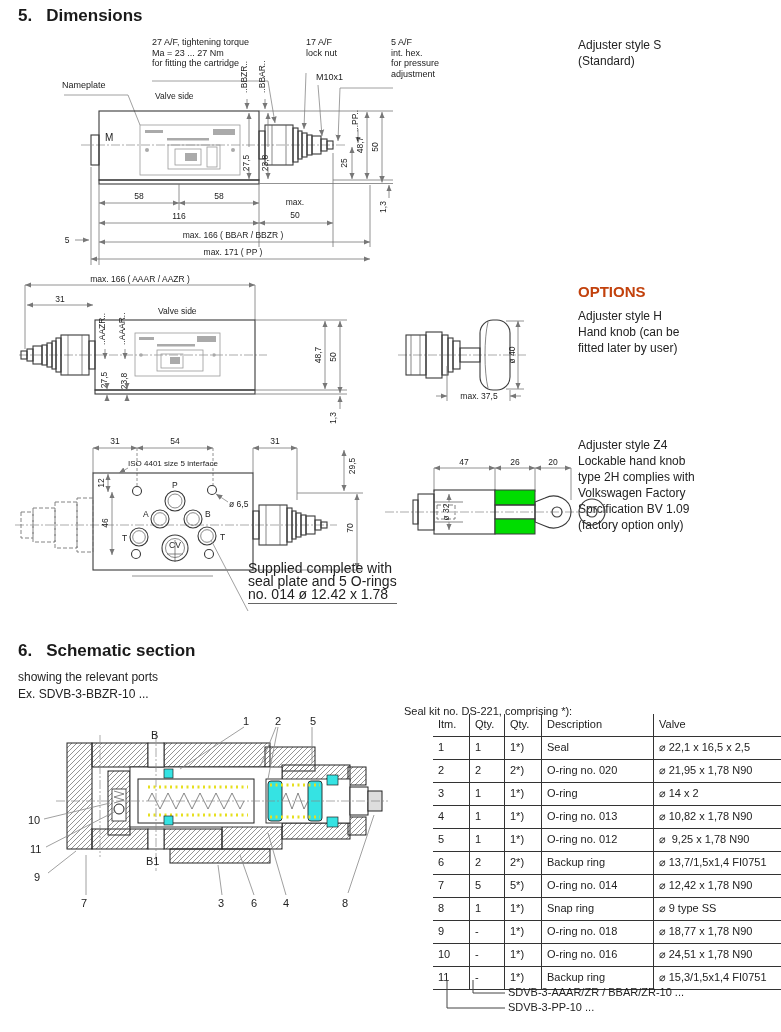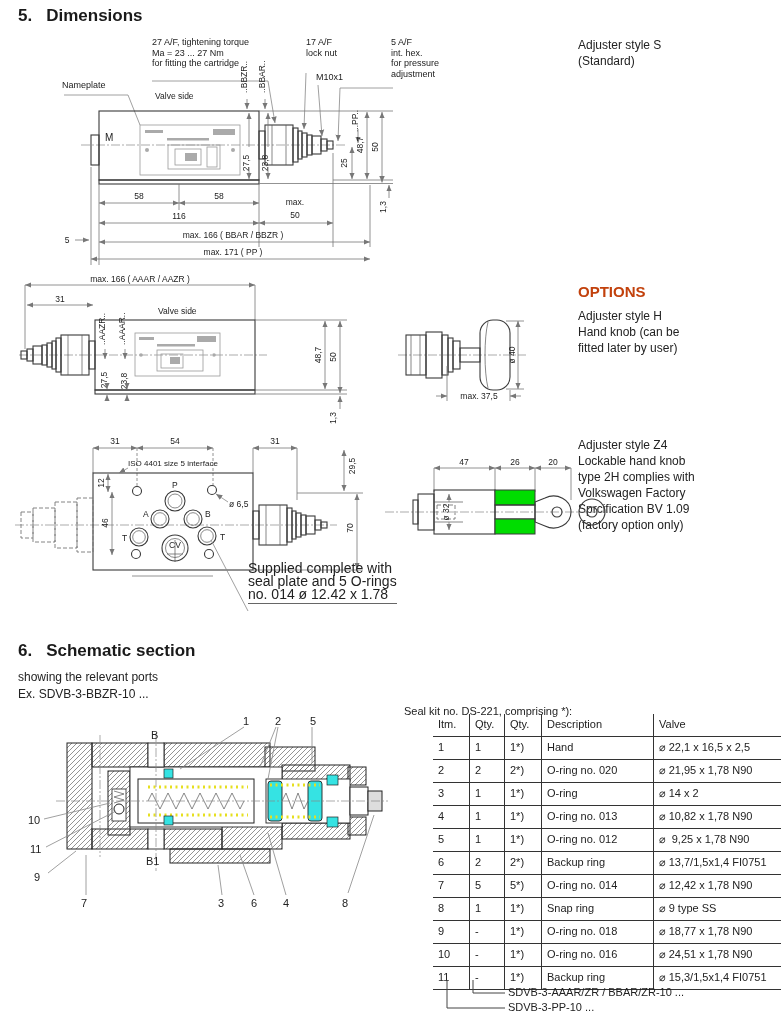--- a/index.html
+++ b/index.html
@@ -472,21 +472,21 @@
 <div class="abs tbl" style="left:393px;top:714px;width:377px;">
   <div class="c">Itm.</div>
   <div class="c vl">Qty.</div>
   <div class="c vl">Qty.</div>
   <div class="c vl">Description</div>
   <div class="c vl">Valve</div>
 
   <div class="c">1</div>
   <div class="c vl">1</div>
   <div class="c vl">1*)</div>
-  <div class="c vl">Hand</div>
+  <div class="c vl">Seal</div>
   <div class="c vl">⌀ 22,1 x 16,5 x 2,5</div>
 
   <div class="c">2</div>
   <div class="c vl">2</div>
   <div class="c vl">2*)</div>
   <div class="c vl">O-ring no. 020</div>
   <div class="c vl">⌀ 21,95 x 1,78 N90</div>
 
   <div class="c">3</div>
   <div class="c vl">1</div>

